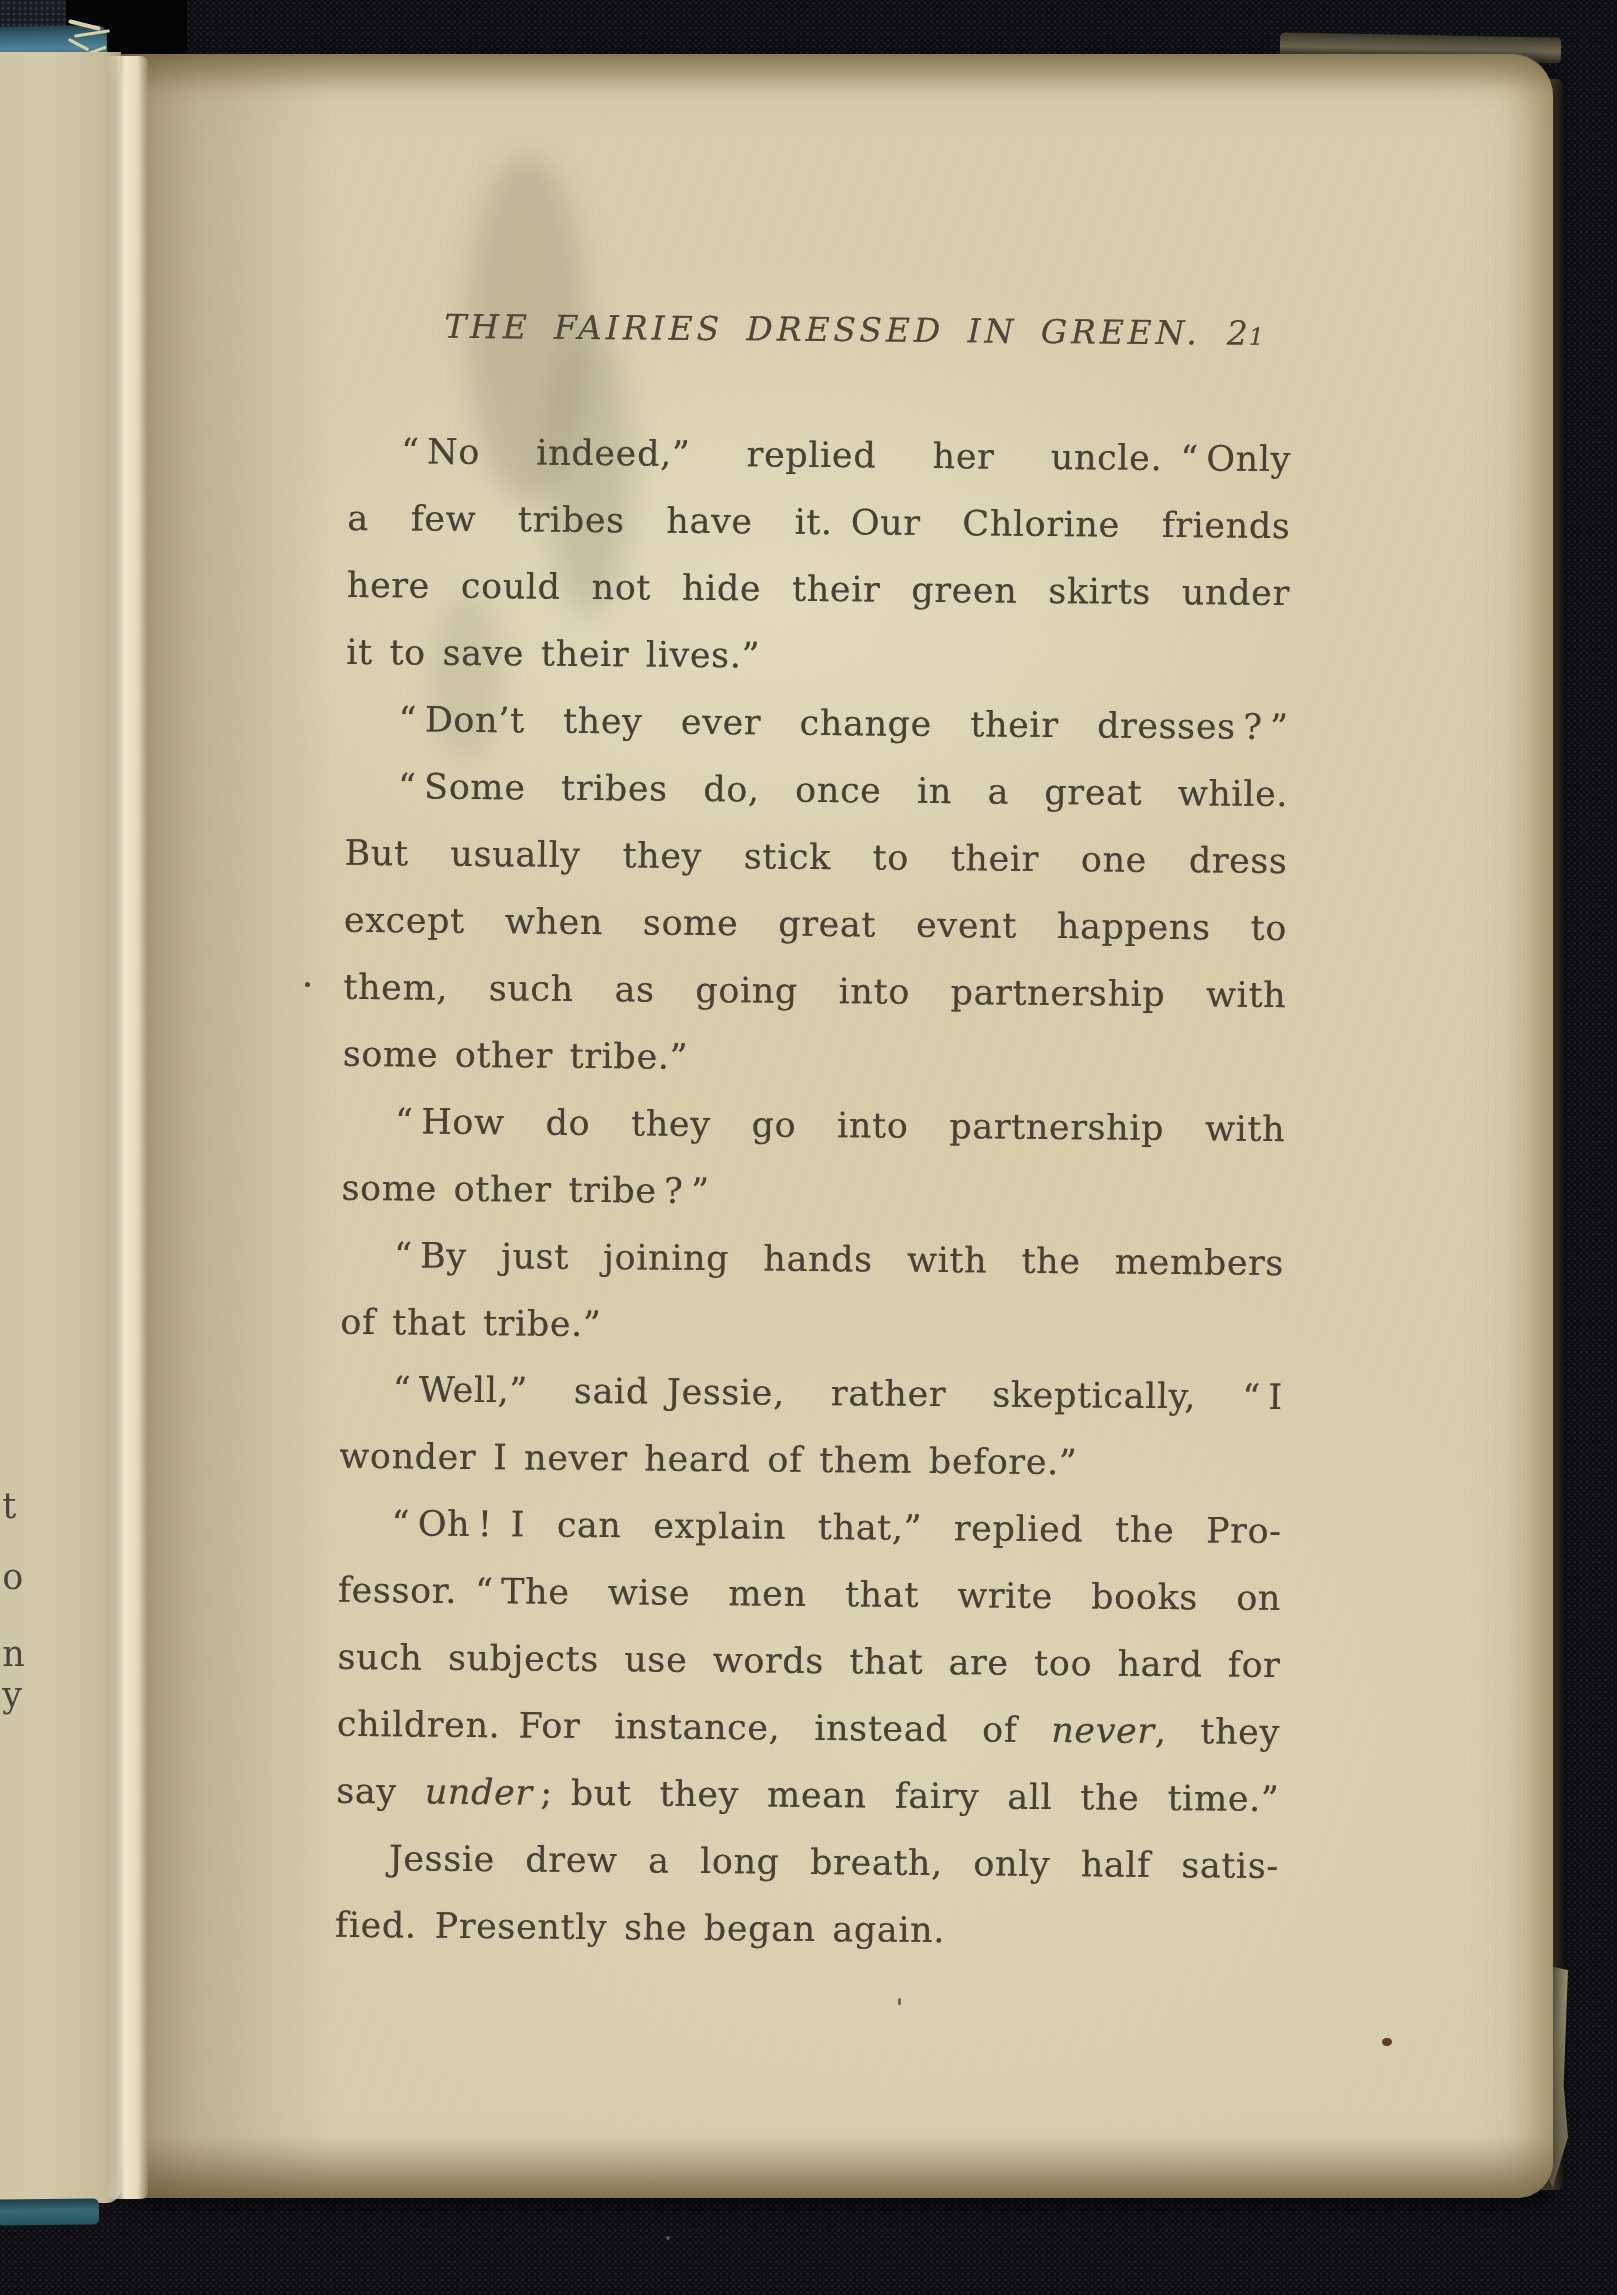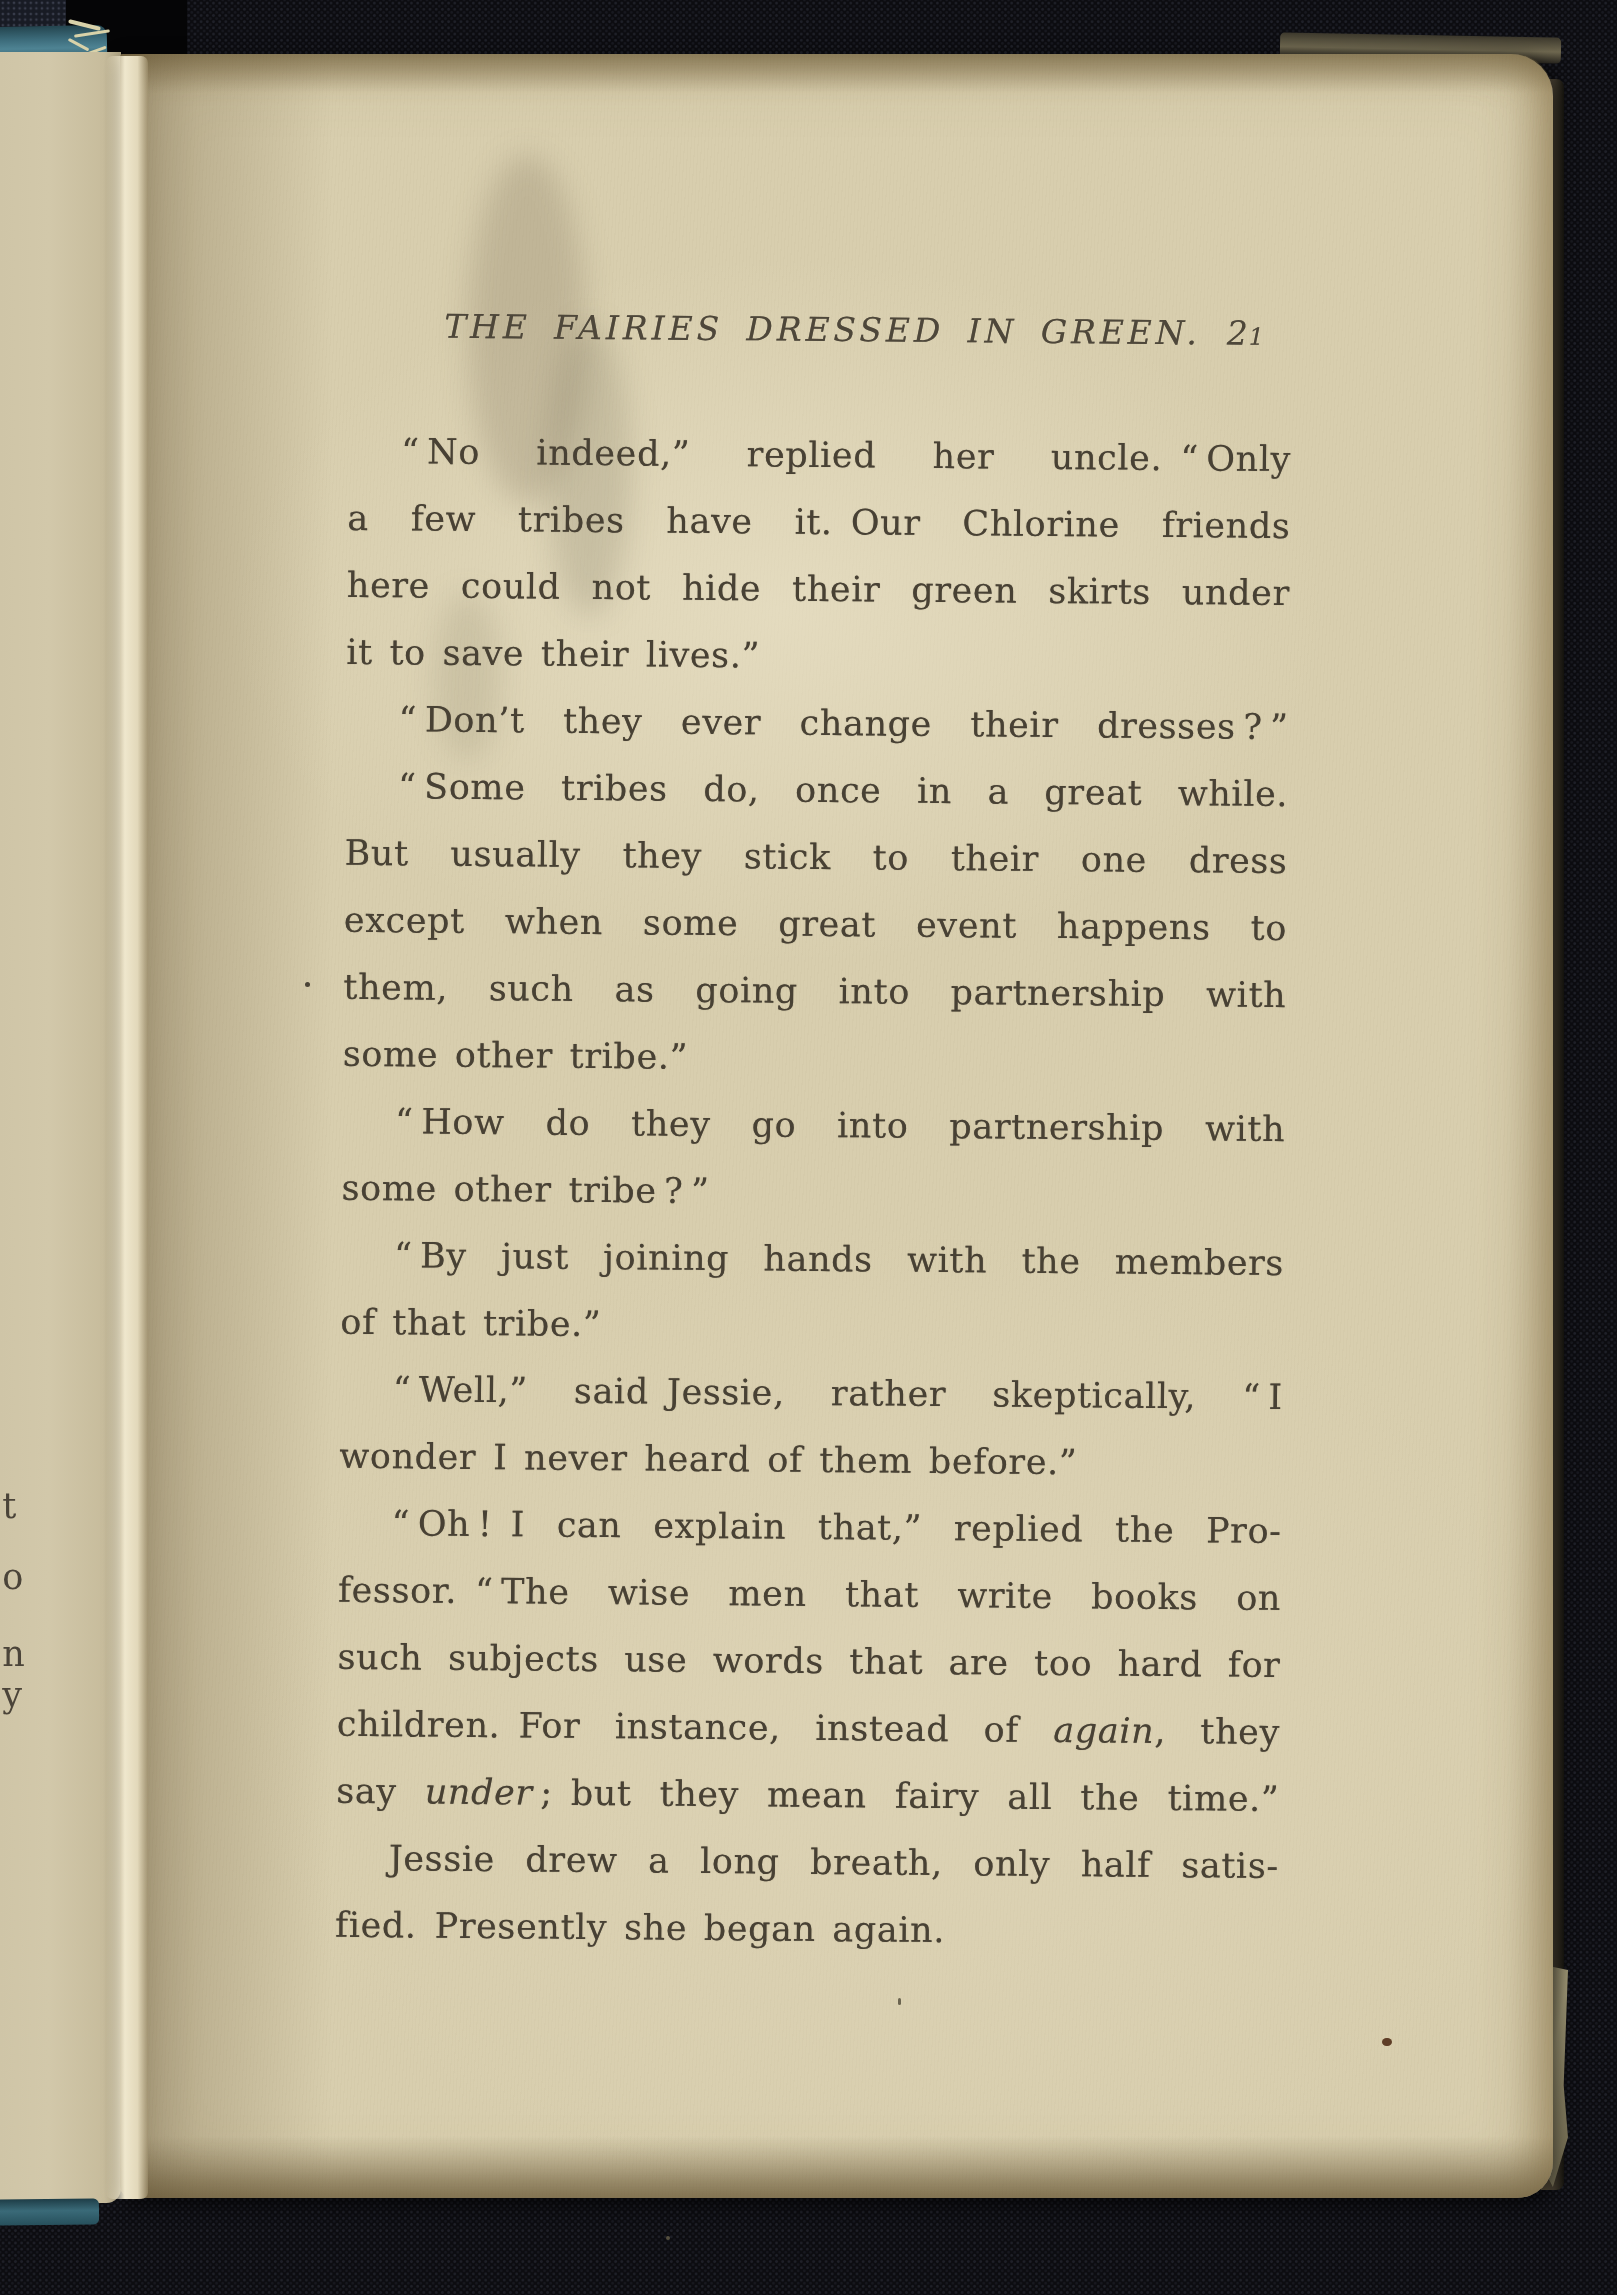--- a/index.html
+++ b/index.html
@@ -162,21 +162,21 @@
         <div class="line"><span>some other tribe.”</span></div>
         <div class="line fill indent"><span>“ How do they go into partnership with</span></div>
         <div class="line"><span>some other tribe ? ”</span></div>
         <div class="line fill indent"><span>“ By just joining hands with the members</span></div>
         <div class="line"><span>of that tribe.”</span></div>
         <div class="line fill indent"><span>“ Well,” said Jessie, rather skeptically, “ I</span></div>
         <div class="line"><span>wonder I never heard of them before.”</span></div>
         <div class="line fill indent"><span>“ Oh ! I can explain that,” replied the Pro-</span></div>
         <div class="line fill"><span>fessor. “ The wise men that write books on</span></div>
         <div class="line fill"><span>such subjects use words that are too hard for</span></div>
-        <div class="line fill"><span>children. For instance, instead of </span><span class="it">again</span><span>, they</span></div>
+        <div class="line fill"><span>children. For instance, instead of </span><span class="it">never</span><span>, they</span></div>
         <div class="line fill"><span>say </span><span class="it">under</span><span> ; but they mean fairy all the time.”</span></div>
         <div class="line fill indent"><span>Jessie drew a long breath, only half satis-</span></div>
         <div class="line"><span>fied. Presently she began again.</span></div>
       </div>
   </div>
 
   <div class="board-teal-bottom"></div>
   <div class="fray-cloth"></div>
 
 </div>

